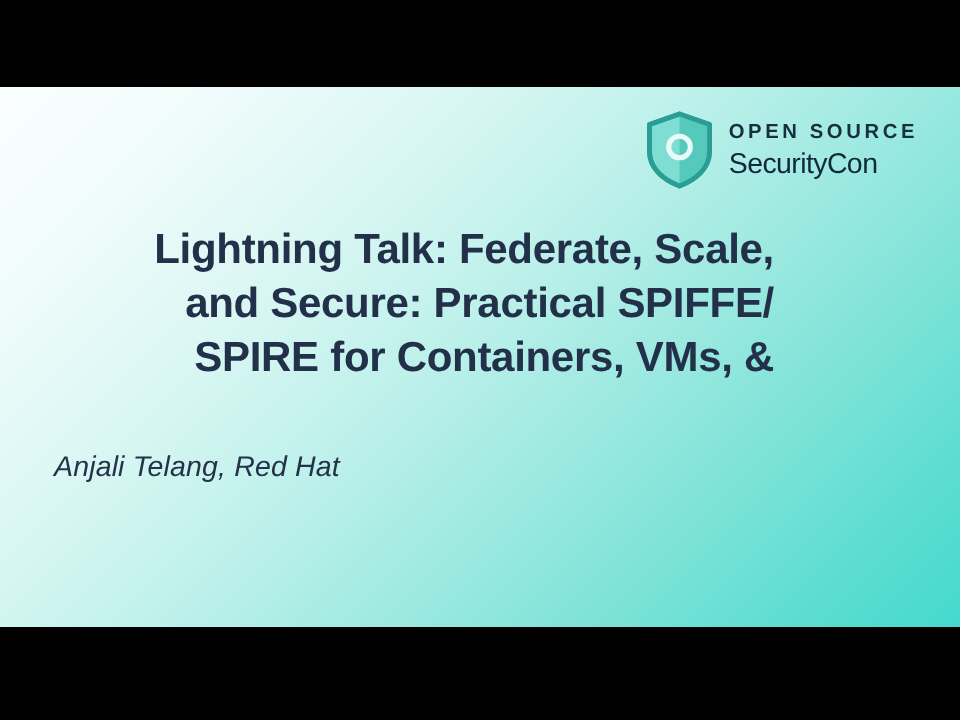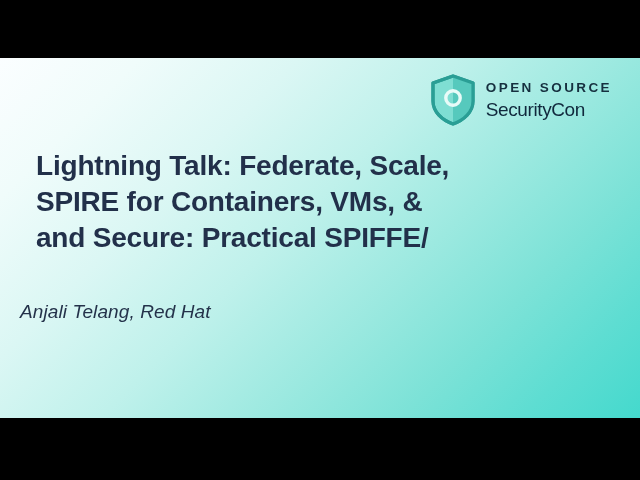--- a/index.html
+++ b/index.html
@@ -95,26 +95,26 @@
     left: 36px;
     top: 90px;
     width: 480px;
     margin: 0;
     font-size: 28px;
     font-weight: 700;
     line-height: 36px;
     letter-spacing: -0.2px;
     color: #22304a;
   }
-  #talk-title .title-line { display: block; white-space: pre; }
+  #talk-title .title-line { display: block; white-space: pre; text-align: right; }
 
   
   #speaker-line {
     position: absolute;
-    left: 20px;
+    left: 36px;
     top: 243px;
     margin: 0;
     font-size: 19px;
     font-style: italic;
     font-weight: 400;
     letter-spacing: 0.1px;
     color: #24324a;
     white-space: pre;
   }
 </style>
@@ -138,22 +138,22 @@
 
       <div id="logo-wordmark">
         <div id="logo-line-open-source">OPEN SOURCE</div>
         <div id="logo-line-securitycon">SecurityCon</div>
       </div>
 
     </div>
 
     <h1 id="talk-title">
       <span class="title-line">Lightning Talk: Federate, Scale,</span>
+      <span class="title-line">and Secure: Practical SPIFFE/</span>
       <span class="title-line">SPIRE for Containers, VMs, &amp;</span>
-      <span class="title-line">and Secure: Practical SPIFFE/</span>
     </h1>
 
     <p id="speaker-line">Anjali Telang, Red Hat</p>
 
   </div>
 
   <div id="letterbox-bottom"></div>
 
 </div>
 

